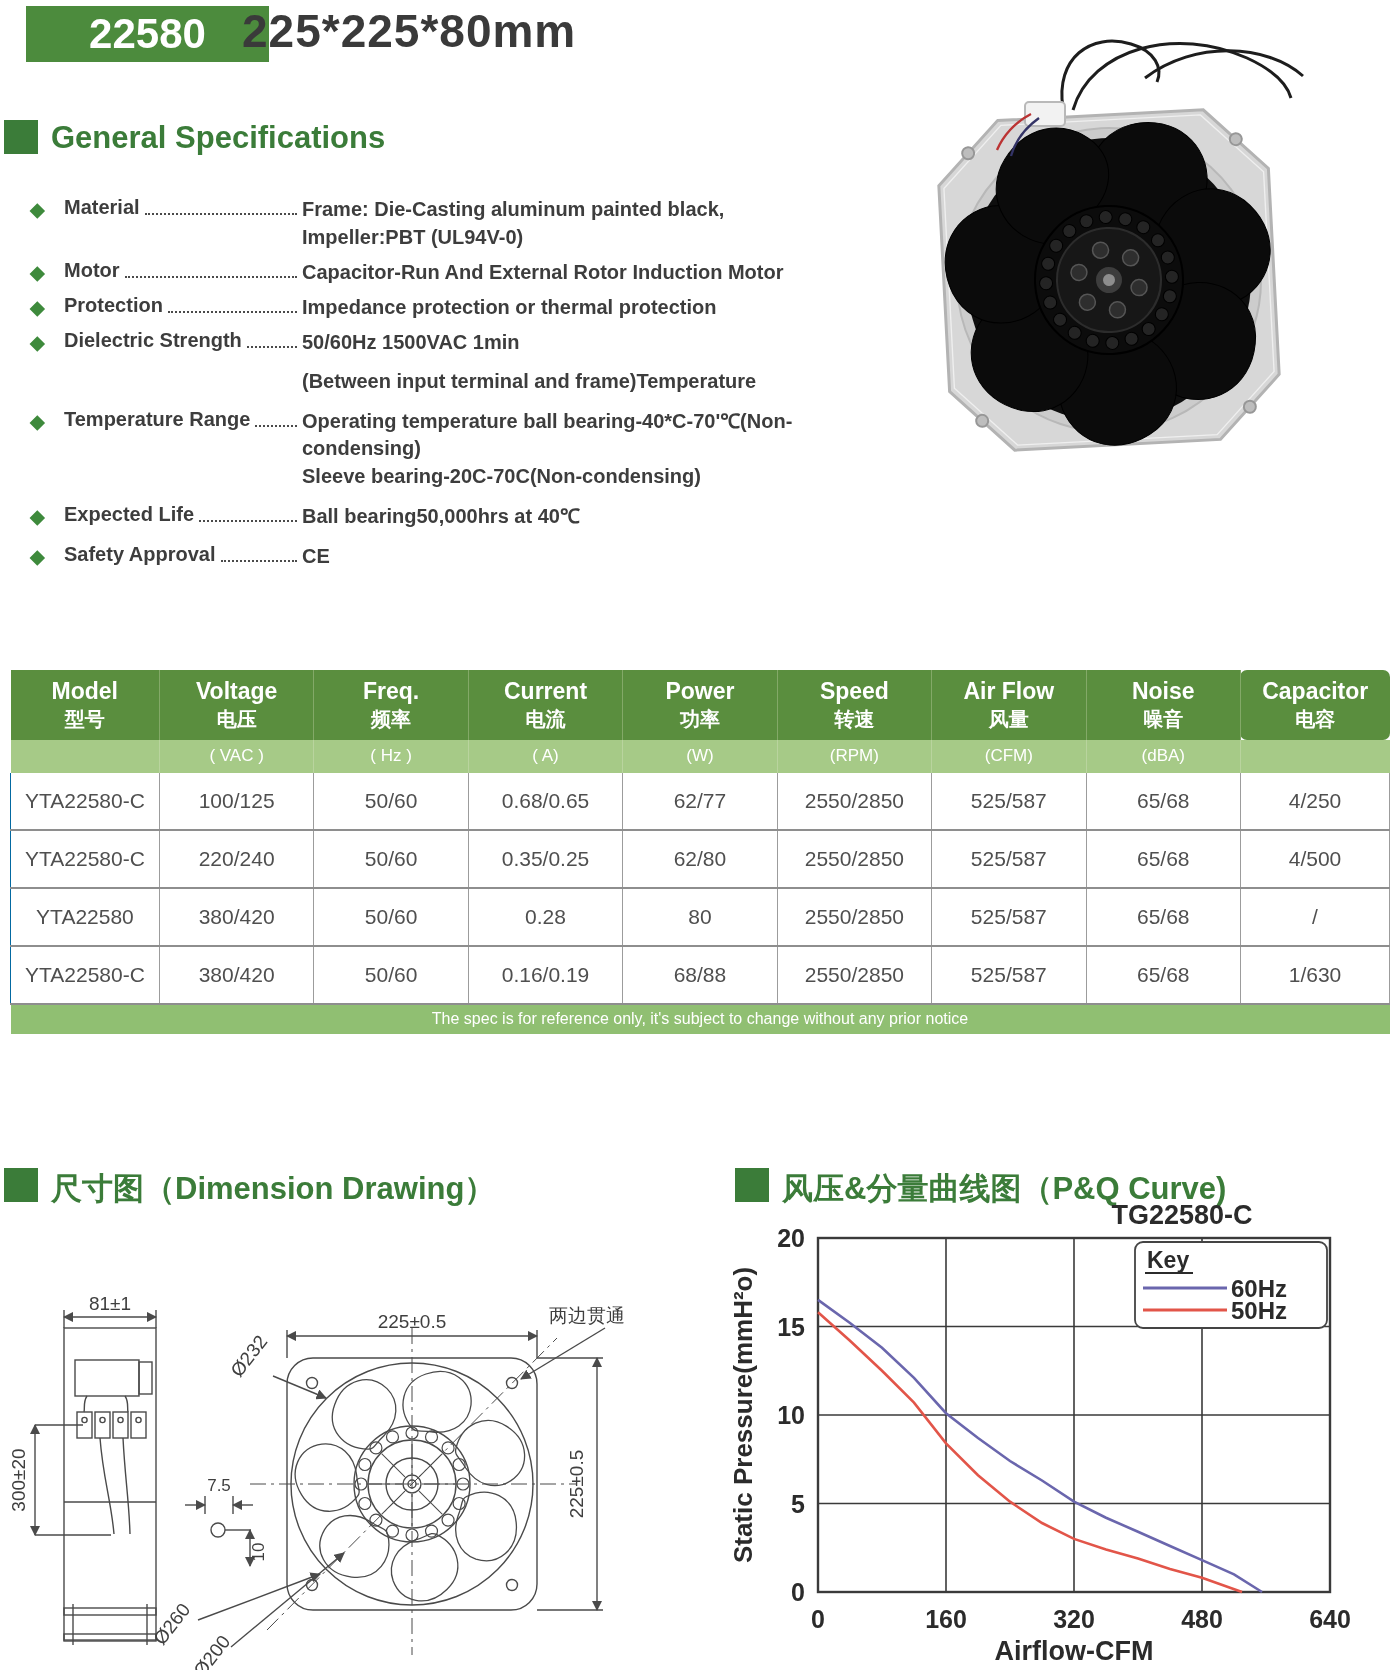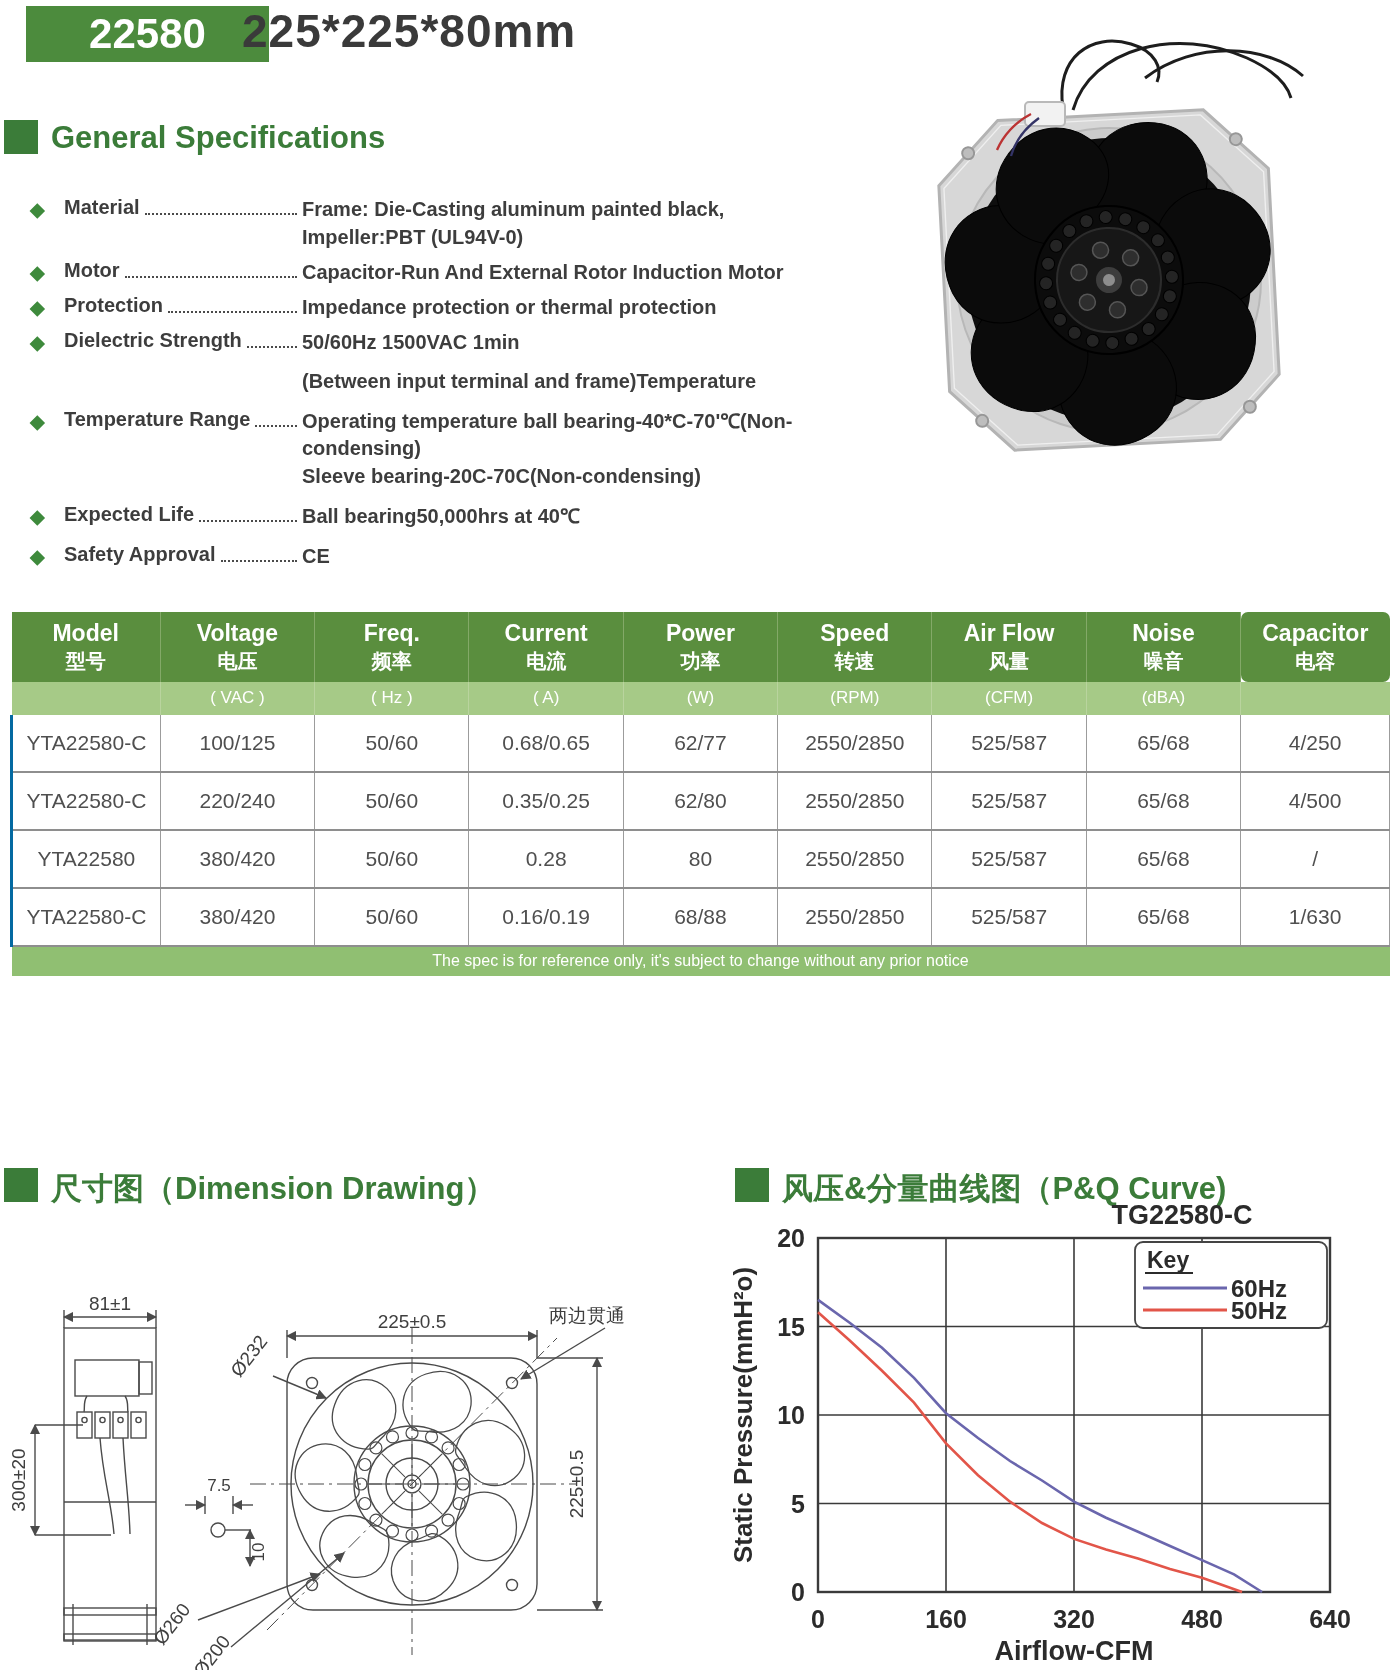--- a/index.html
+++ b/index.html
@@ -18,31 +18,31 @@
   .si{display:flex;align-items:flex-start;margin-bottom:8px;}
   .dia{color:#3e8a3c;font-size:19px;width:34px;flex:0 0 auto;padding-top:2px;}
   .lblwrap{display:flex;width:238px;flex:0 0 auto;align-items:flex-end;}
   .lbl{white-space:nowrap;}
   .dots{flex:1;border-bottom:2.6px dotted #4a4a4a;height:15px;margin:0 5px 4px 5px;}
   .val{flex:1;line-height:27px;}
   .val .l2{margin-top:1px;}
   .val .l2gap{margin-top:12px;}
   .mt1{margin-top:13px;}
   
-  .spec-table{position:absolute;left:10px;top:612px;width:1380px;border-collapse:collapse;table-layout:fixed;}
+  .spec-table{position:absolute;left:10px;top:670px;width:1380px;border-collapse:collapse;table-layout:fixed;}
   .spec-table th{background:#5a8e3e;color:#fff;padding:7px 2px 8px;border-right:1px solid #83a968;vertical-align:middle;}
   .spec-table th:last-child{border-right:none;border-radius:7px;}
   .spec-table .en{font-size:23px;font-weight:bold;line-height:1.25;}
   .spec-table .cn{font-size:20px;font-weight:bold;line-height:1.3;}
   .spec-table td{text-align:center;margin-top:47px;}
   .unit-row td{background:#a6ca87;color:#fff;font-size:17px;height:31px;border-right:1px solid #b9d49e;}
   .unit-row td:last-child{border-right:none;}
   .body-row td{background:#fff;color:#4f4f4f;font-size:21px;height:54px;
                border-right:1px solid #9c9c9c;border-bottom:2px solid #8e8e8e;border-left:1px solid #9c9c9c;}
-  .body-row td:first-child{border-left:3px solid #0369a1;}
+  .body-row td:first-child{border-left:1px solid #0369a1;}
   .foot-row td{background:#90bf72;color:#fff;font-size:16px;height:27px;}
   
   .fan-photo{position:absolute;left:895px;top:18px;width:428px;height:478px;}
   .dim-svg{position:absolute;left:5px;top:1200px;width:720px;height:470px;}
   .pq-svg{position:absolute;left:730px;top:1200px;width:668px;height:470px;}
   .dimtext{font-family:"Liberation Sans",sans-serif;font-size:19px;fill:#3f3f3f;}
   .dimtext-s{font-family:"Liberation Sans",sans-serif;font-size:17px;fill:#3f3f3f;}
 </style>
 </head>
 <body>

